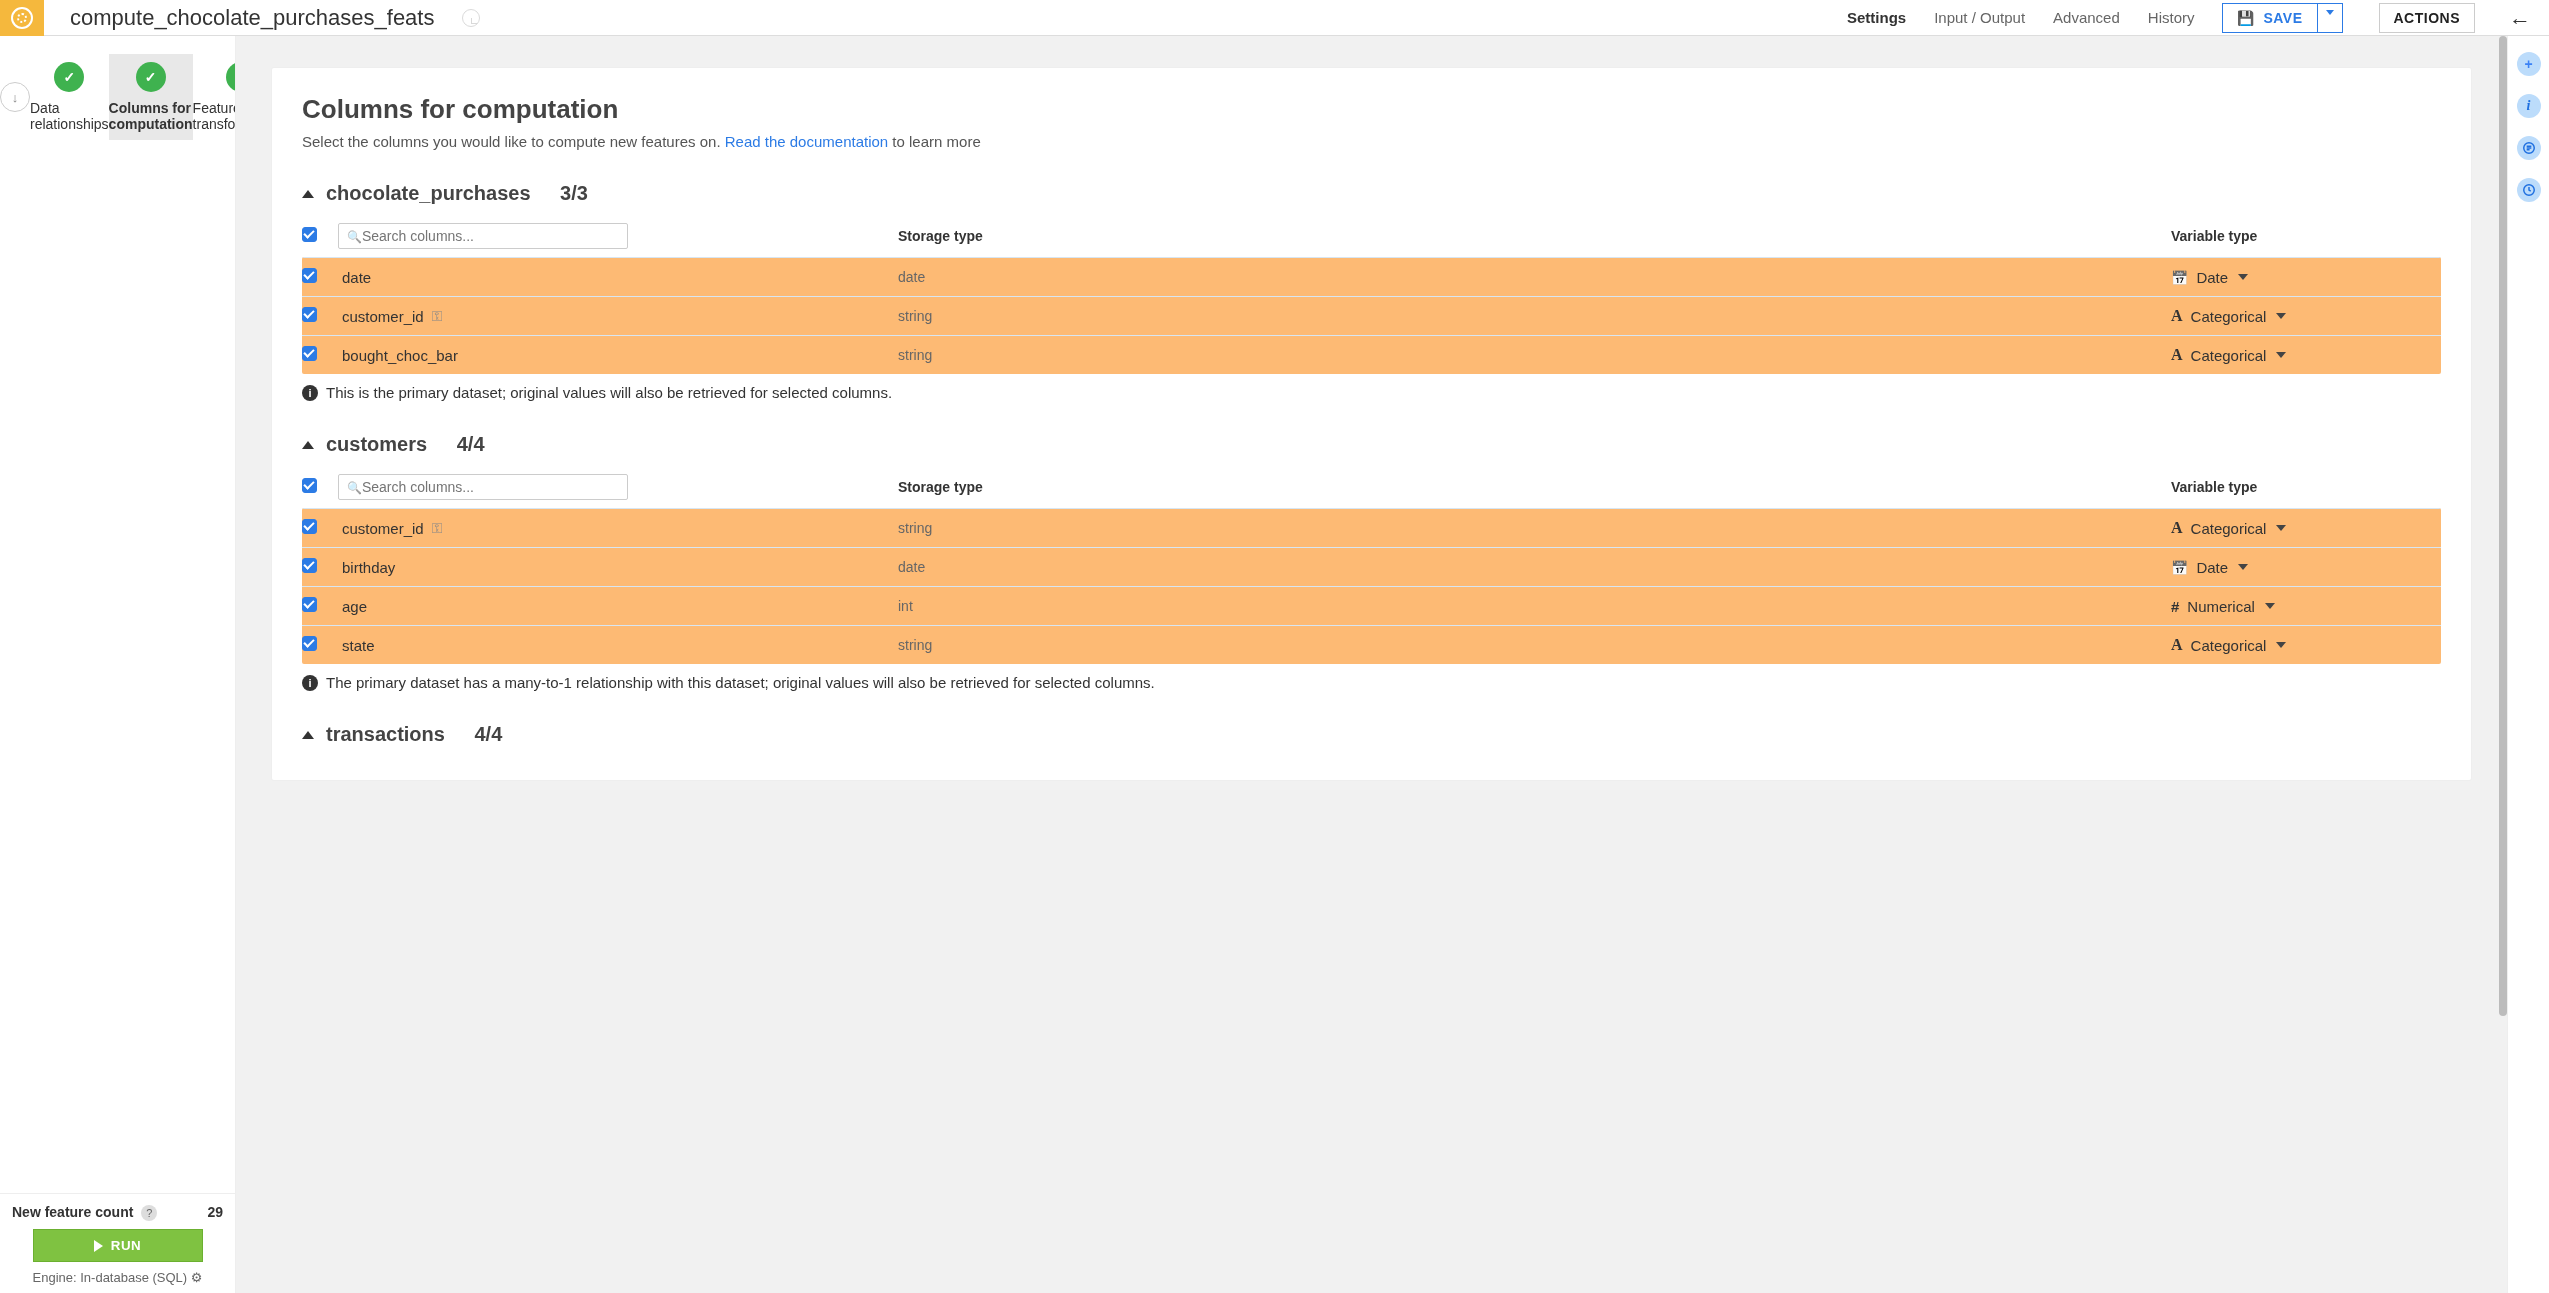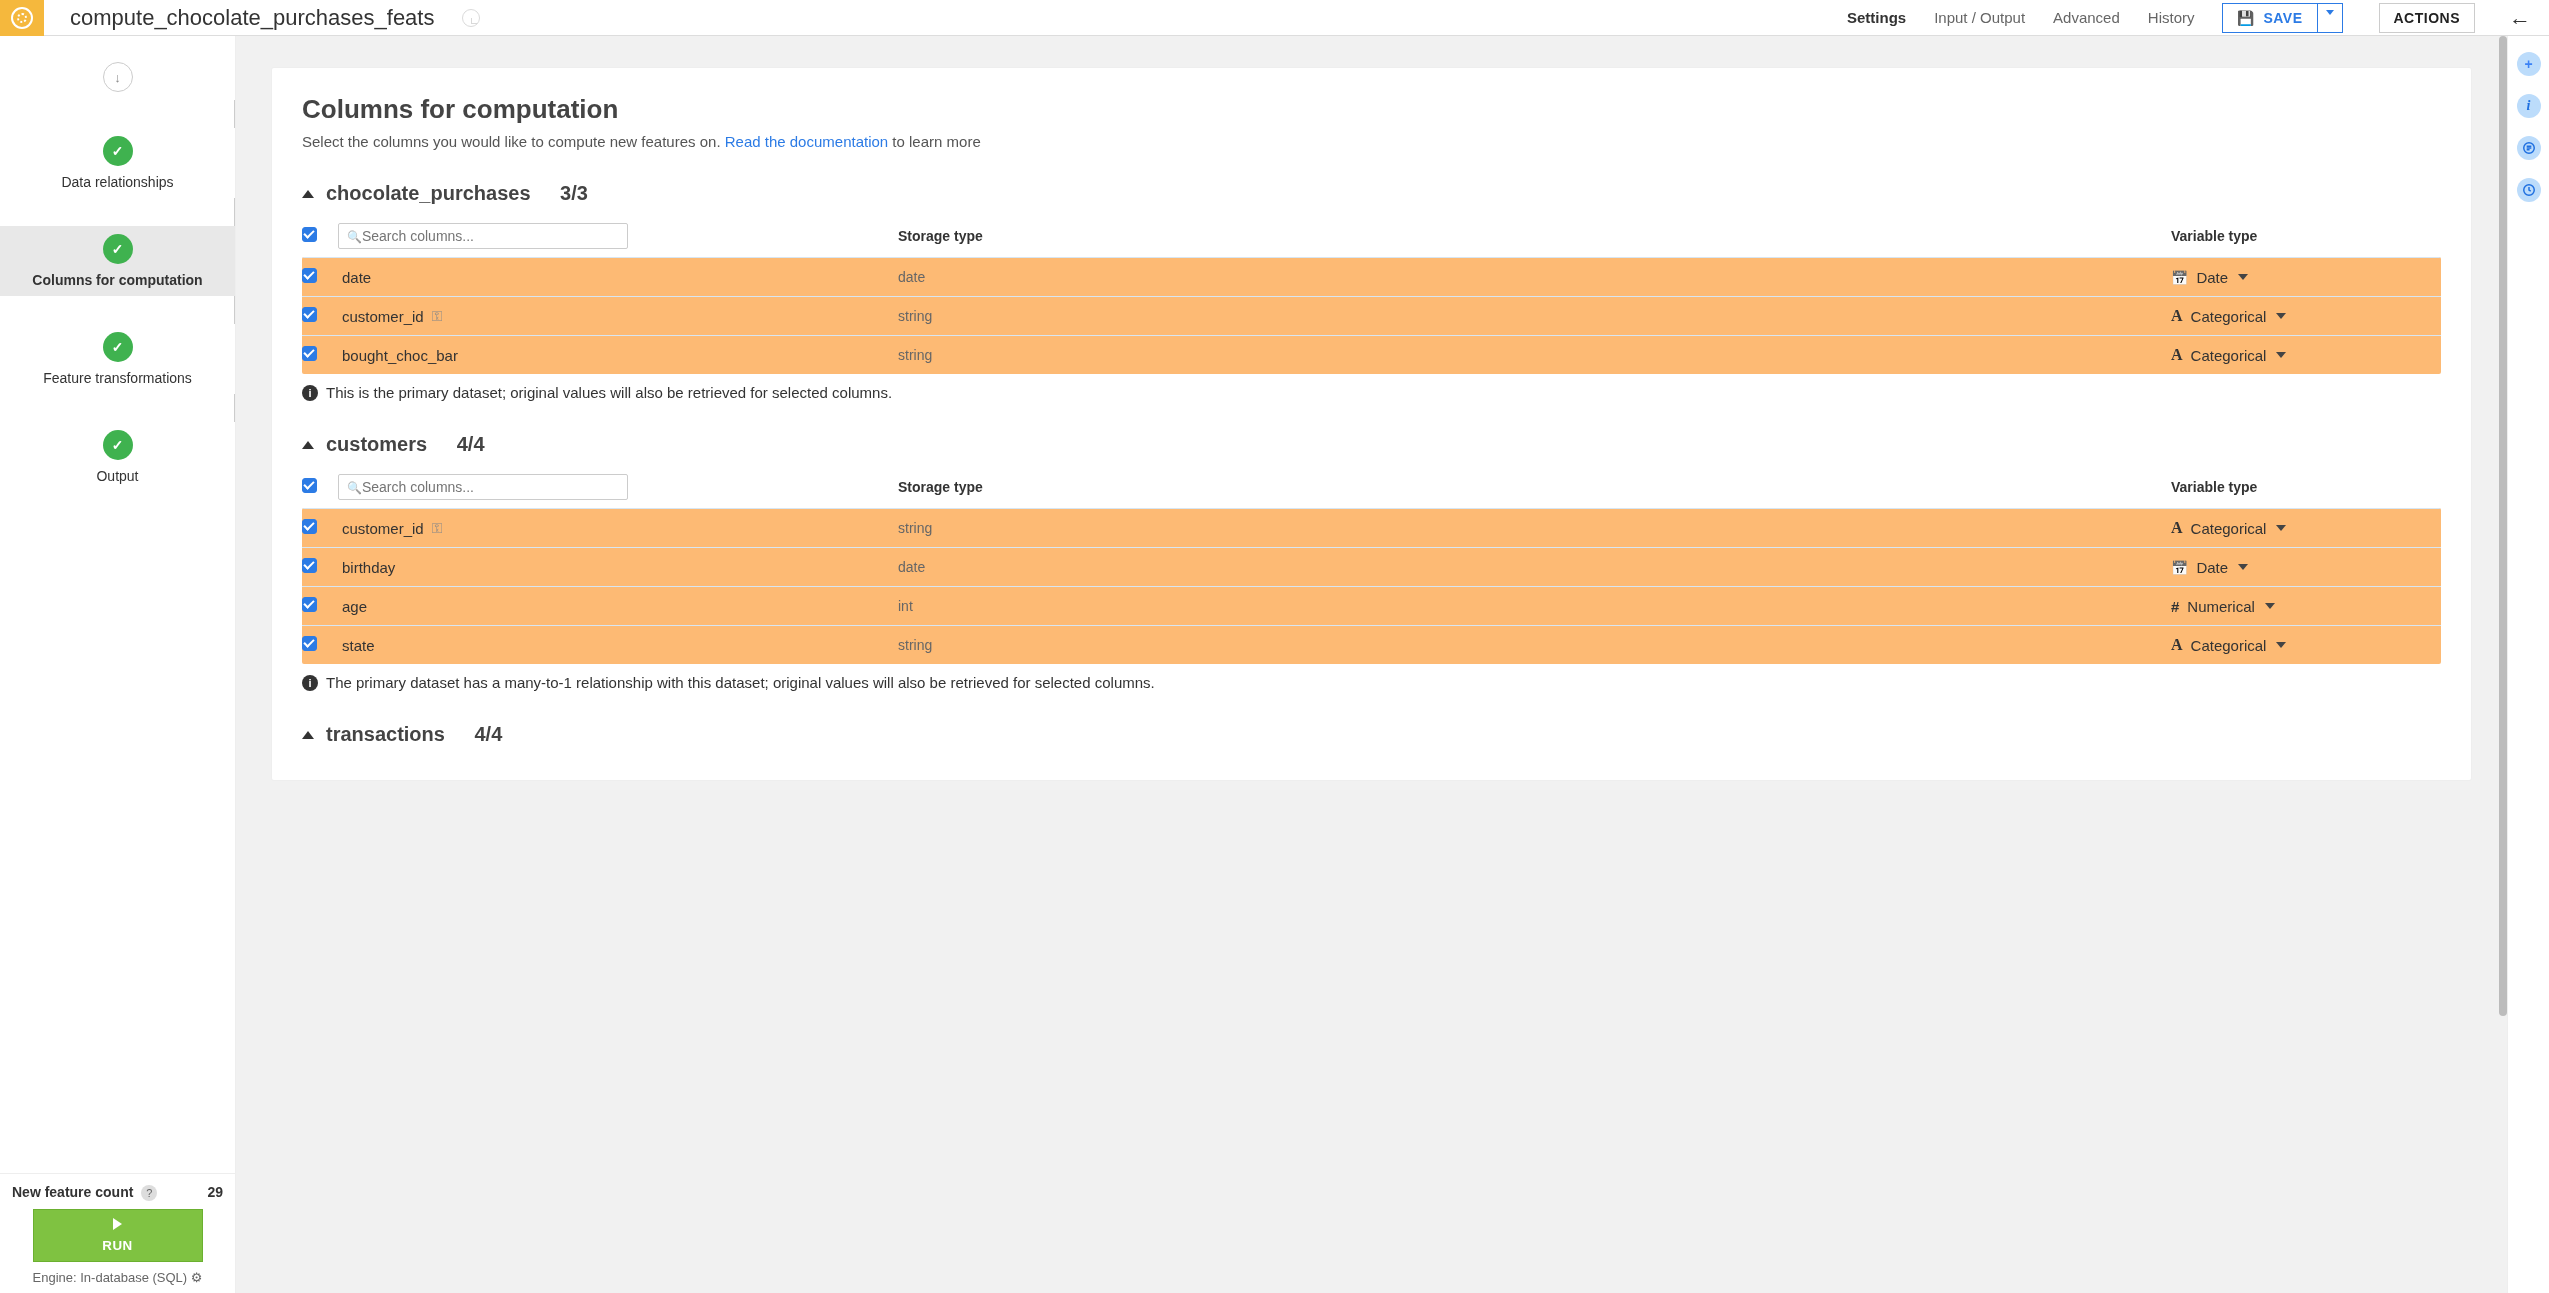--- a/index.html
+++ b/index.html
@@ -56,21 +56,21 @@
 
   
   .body { display: flex; flex: 1; min-height: 0; }
 
   
   .steps {
     width: 236px; background: #fff; border-right: 1px solid #eee;
     display: flex; flex-direction: column;
   }
   .steps-scroll { flex: 1; overflow: auto; padding-top: 18px; }
-  .step-chain { display: flex; flex-direction: column; align-items: flex-end; }
+  .step-chain { display: flex; align-items: center; }
   .step-node {
     display: flex; flex-direction: column; align-items: center; gap: 8px;
     width: 100%; padding: 8px 0; cursor: pointer;
   }
   .step-node.active { background: #e8e8e8; font-weight: 700; }
   .step-circle {
     width: 30px; height: 30px; border-radius: 50%;
     display: flex; align-items: center; justify-content: center;
     color: #fff; font-weight: 700;
   }
@@ -86,21 +86,21 @@
   }
   .feat-count-row { display: flex; justify-content: space-between; color: #333; font-size: 14px; font-weight: 600; padding: 0 2px; }
   .feat-count-row .q {
     display:inline-block; width:16px; height:16px; border-radius:50%;
     background:#ddd; color:#666; font-size:11px; line-height:16px; text-align:center; margin-left:4px; font-weight: 400;
   }
   .run-btn {
     background: #7fc241; color: #fff; border: 1px solid #6bb030;
     padding: 8px 0; font-weight: 700; letter-spacing: .5px;
     display: flex; align-items: center; justify-content: center; gap: 8px;
-    cursor: pointer; width: 170px; align-self: center; flex-direction: column;
+    cursor: pointer; width: 170px; align-self: center;
   }
   .engine-line { text-align: center; color: #666; font-size: 13px; }
 
   
   .main {
     flex: 1; background: #f1f1f1; overflow: auto; position: relative;
   }
   .panel {
     background: #fff; margin: 32px 36px; border-radius: 2px;
     padding: 26px 30px 30px; box-shadow: 0 0 0 1px #eee;

